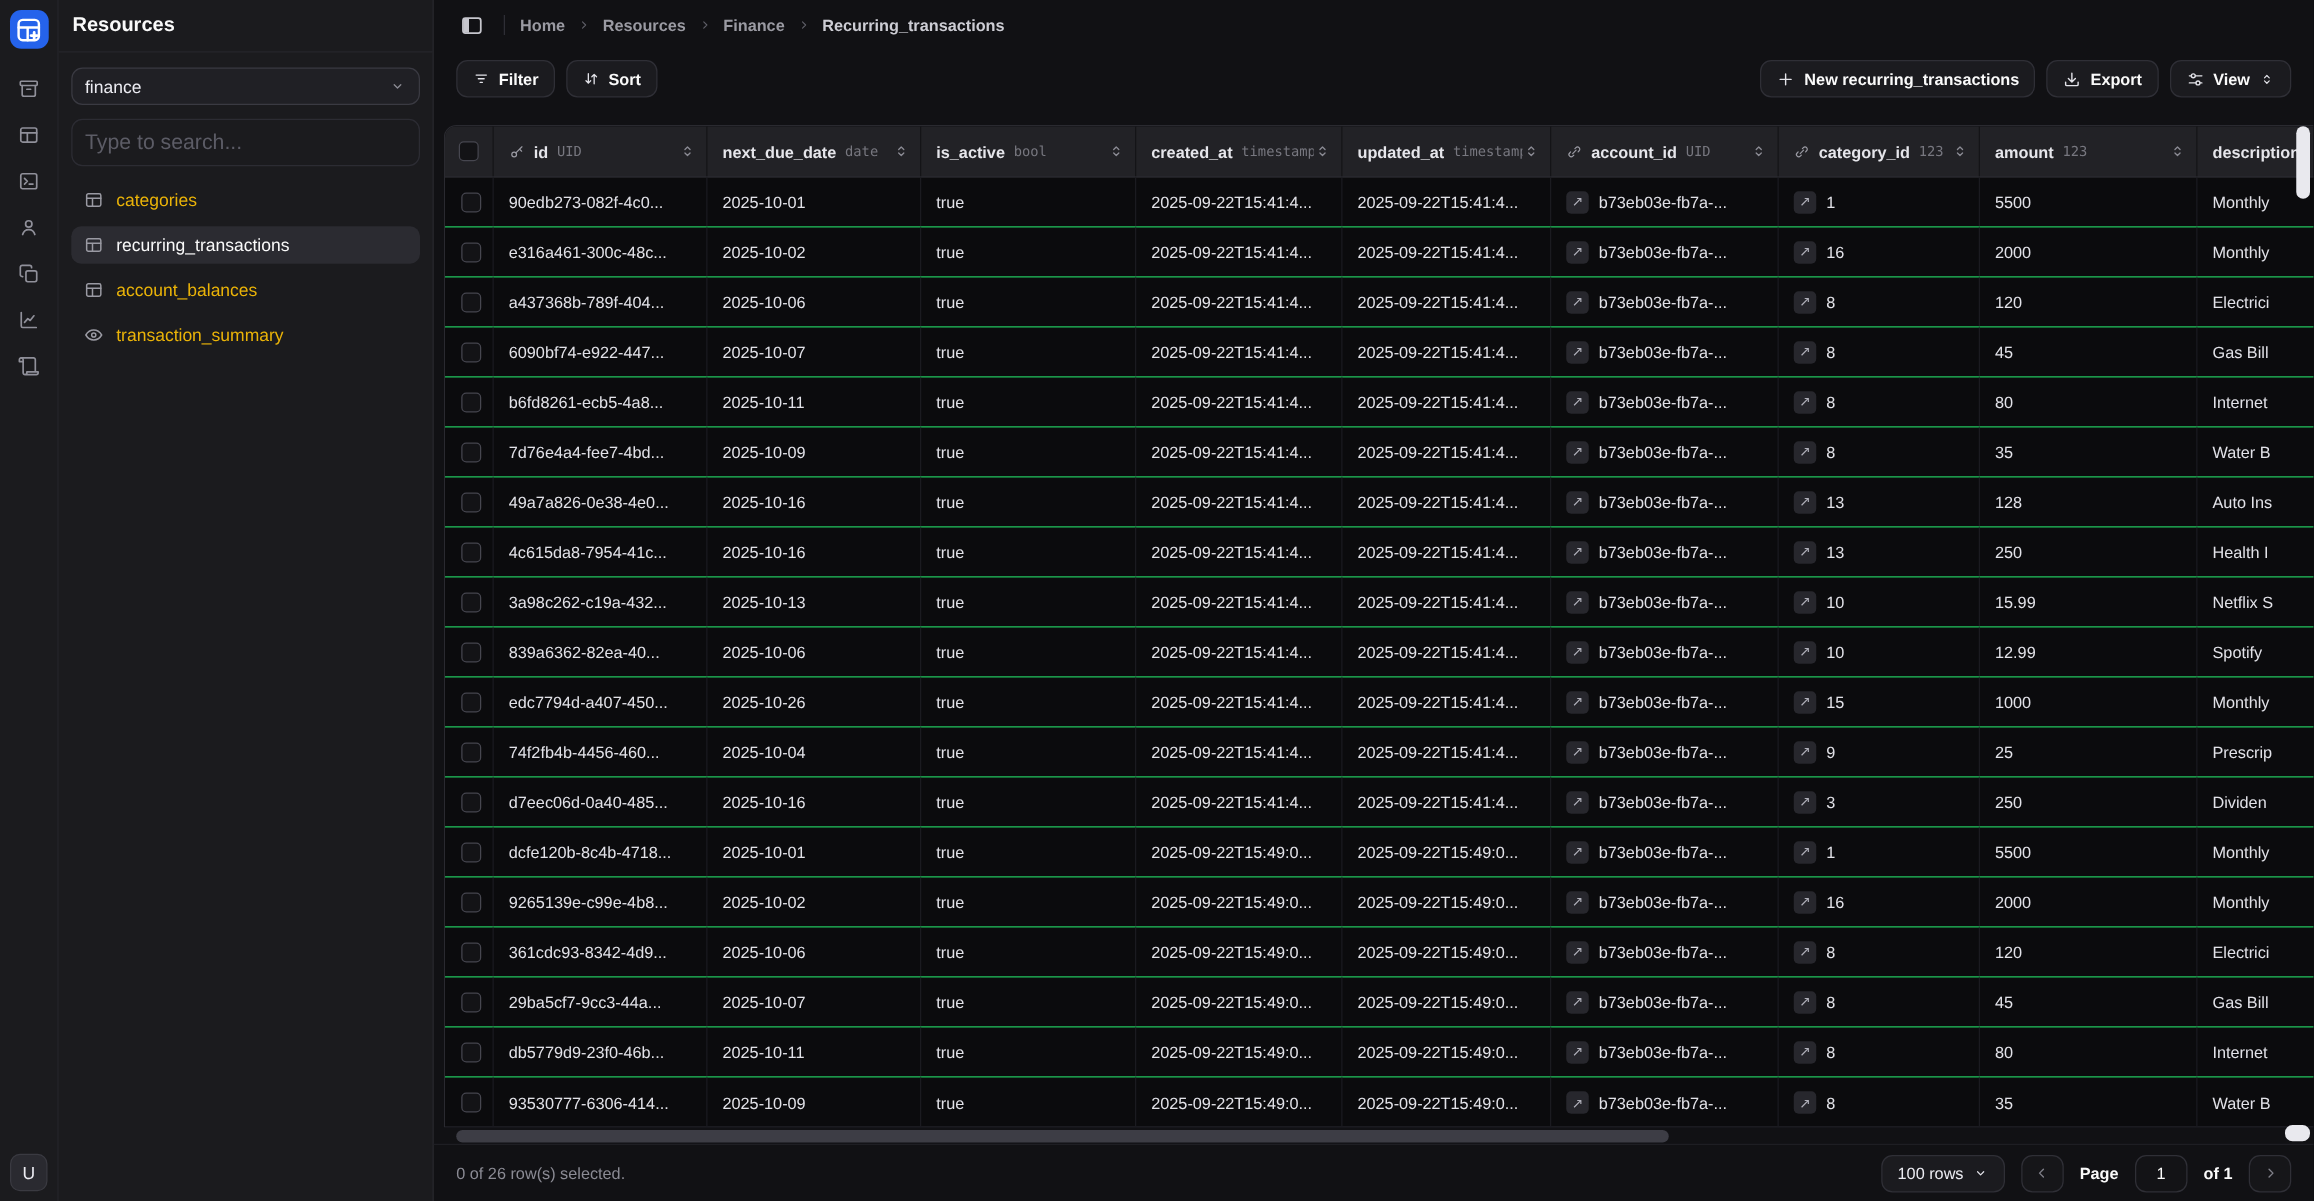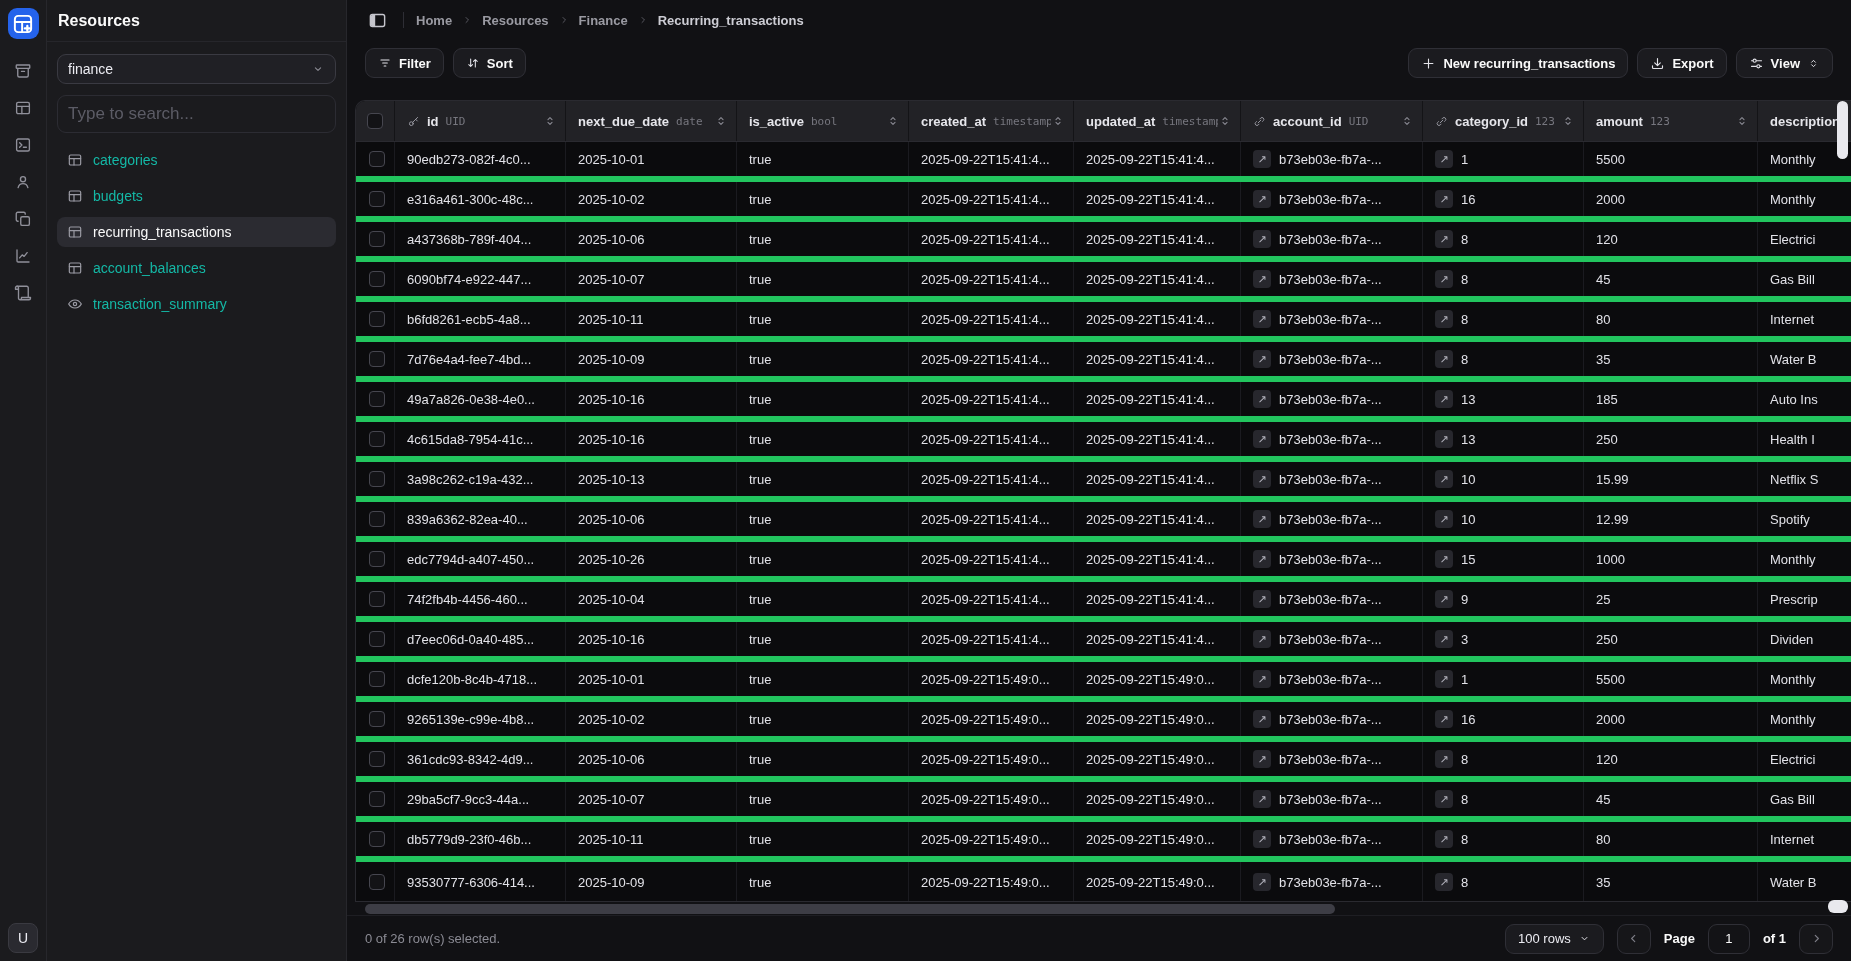--- a/index.html
+++ b/index.html
@@ -33,21 +33,21 @@
   .select { width:100%; height:30px; display:flex; align-items:center; justify-content:space-between;
     background:#202025; border:1px solid #3a3a42; border-radius:9px; padding:0 10px;
     color:#ececf2; font-size:14px; font-family:inherit; cursor:pointer; }
   .select .chev { color:#8b8b94; }
   .search { display:block; width:100%; height:30px; margin-top:11px; background:transparent;
     border:1px solid #2c2c33; border-radius:9px; padding:18px 10px; color:#5eead4;
     font-size:17px; font-family:inherit; outline:none; }
   .search::placeholder { color:#5c5c66; }
   .tables { margin-top:12px; display:flex; flex-direction:column; gap:6px; }
   .titem { height:30px; display:flex; align-items:center; gap:10px; padding:0 10px;
-    border-radius:8px; font-size:14px; color:#14b8a6; cursor:pointer; }
+    border-radius:8px; font-size:14px; color:#eab308; cursor:pointer; }
   .titem.active { background:#2b2b31; color:#fafafa; }
   .titem .ic { color:#9a9aa3; }
 
   
   .main { position:absolute; left:347px; top:0; right:0; height:100%; }
   .topbar { height:40px; display:flex; align-items:center; gap:12px; padding:0 18px; }
   .tgl { width:26px; height:26px; padding:3px; border:none; background:none; color:#c6c6cd; cursor:pointer; }
   .vsep { width:1px; height:16px; background:#2e2e35; }
   .crumbs { display:flex; align-items:center; gap:9px; font-size:13px; color:#9a9aa2; }
   .crumb { cursor:pointer; white-space:nowrap;font-weight:bold; }
@@ -67,21 +67,21 @@
     border:1px solid #2a2a30; border-right:none; border-radius:10px 0 0 0; }
   .thead { display:flex; height:41px; background:#222226; border-bottom:1px solid #2a2a30; }
   .th { display:flex; align-items:center; padding:0 8px 0 12px; border-right:1px solid #141417; flex:none; overflow:hidden; }
   .th .cname { font-size:13px; font-weight:700; color:#e6e6eb; white-space:nowrap; flex:none; }
   .th .ctype { margin-left:7px; font-size:11px; font-family:"DejaVu Sans Mono",monospace;
     color:#77777f; white-space:nowrap; overflow:hidden; flex:0 1 auto; }
   .th .colicon { color:#9a9aa3; margin-right:7px; }
   .sort { margin-left:auto; color:#8b8b94; }
   .th-cb,.td-cb { justify-content:center; padding:0; }
   .cb { width:16px; height:16px; border:1px solid #46464f; border-radius:4px; background:#131316; cursor:pointer; flex:none; }
-  .tr { display:flex; height:40px; border-bottom:6px solid #22c55e; cursor:pointer; }
+  .tr { display:flex; height:40px; border-bottom:1px solid #22c55e; cursor:pointer; }
   .tr:last-child { border-bottom:none; }
   .td { display:flex; align-items:center; padding:0 8px 0 12px; border-right:1px solid #1b1b20;
     flex:none; font-size:13px; color:#e2e2e8; white-space:nowrap; overflow:hidden; }
   .linkbox { width:18px; height:18px; border-radius:4px; background:#27272d; color:#b0b0ba;
     font-size:11px; display:flex; align-items:center; justify-content:center; margin-right:8px; flex:none; cursor:pointer; }
 
   
   .hthumb { position:absolute; left:18px; top:904px; width:970px; height:10px; border-radius:5px; background:#3d3d45; }
   .vthumb { position:absolute; right:3px; top:101px; width:11px; height:58px; border-radius:6px; background:#e9e9ee; }
   .scorner { position:absolute; right:3px; top:900px; width:20px; height:13px; border-radius:6px; background:#e9e9ee; }
@@ -176,27 +176,20 @@
       </button>
       <input class="search" type="text" placeholder="Type to search..." style="">
       <nav class="tables">
           <div class="titem">
             <svg class="ic " width="16" height="16" viewBox="0 0 24 24" fill="none" stroke="currentColor" stroke-width="1.8" stroke-linecap="round" stroke-linejoin="round">
               <rect x="3.5" y="4.5" width="17" height="15" rx="2"></rect>
               <path d="M3.5 9.8h17M10.5 9.8v9.7"></path>
             </svg>
             <span>categories</span>
           </div>
-          <div class="titem">
-            <svg class="ic " width="16" height="16" viewBox="0 0 24 24" fill="none" stroke="currentColor" stroke-width="1.8" stroke-linecap="round" stroke-linejoin="round">
-              <rect x="3.5" y="4.5" width="17" height="15" rx="2"></rect>
-              <path d="M3.5 9.8h17M10.5 9.8v9.7"></path>
-            </svg>
-            <span>budgets</span>
-          </div>
           <div class="titem active">
             <svg class="ic " width="16" height="16" viewBox="0 0 24 24" fill="none" stroke="currentColor" stroke-width="1.8" stroke-linecap="round" stroke-linejoin="round">
               <rect x="3.5" y="4.5" width="17" height="15" rx="2"></rect>
               <path d="M3.5 9.8h17M10.5 9.8v9.7"></path>
             </svg>
             <span>recurring_transactions</span>
           </div>
           <div class="titem">
             <svg class="ic " width="16" height="16" viewBox="0 0 24 24" fill="none" stroke="currentColor" stroke-width="1.8" stroke-linecap="round" stroke-linejoin="round">
               <rect x="3.5" y="4.5" width="17" height="15" rx="2"></rect>
@@ -599,21 +592,21 @@
             </div>
             <div class="td" style="width:182px">
               <span class="linkbox">↗</span>
               <span>b73eb03e-fb7a-...</span>
             </div>
             <div class="td" style="width:161px">
               <span class="linkbox">↗</span>
               <span>13</span>
             </div>
             <div class="td" style="width:174px">
-              <span>185</span>
+              <span>128</span>
             </div>
             <div class="td" style="width:300px">
               <span>Auto Ins</span>
             </div>
           </div>
           <div class="tr">
             <div class="td td-cb" style="width:39px">
               <div class="cb"></div>
             </div>
             <div class="td" style="width:171px">

